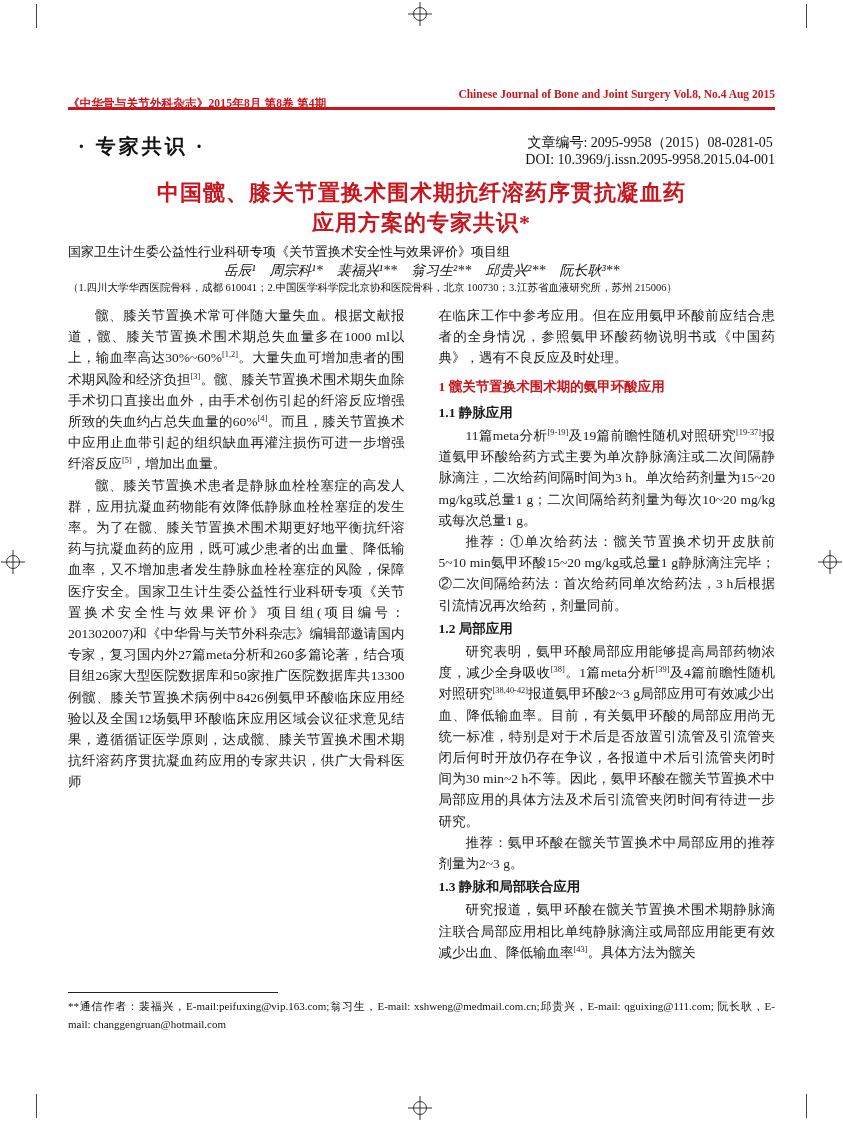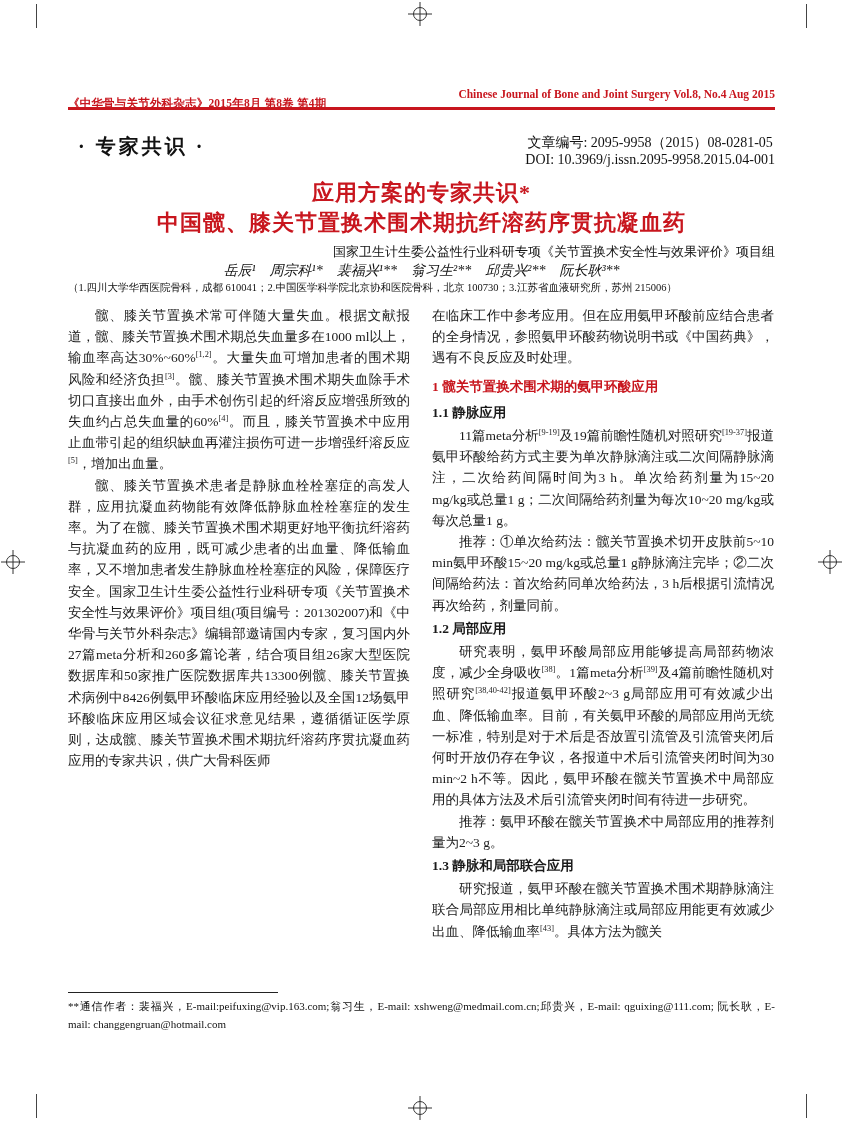--- a/index.html
+++ b/index.html
@@ -43,34 +43,34 @@
   }
   
   .paper-title {
     position: absolute; left: 68px; width: 707px; top: 178px;
     text-align: center; color: var(--accent);
     font-size: 22px; font-weight: bold; line-height: 30px;
     letter-spacing: 1px;
   }
   .author-group {
     position: absolute; left: 68px; width: 707px; top: 243px;
-    text-align: right; font-size: 13px; color: #111;
+    text-align: left; font-size: 13px; color: #111;
   }
   .author-names {
     position: absolute; left: 68px; width: 707px; top: 262px;
     text-align: center; font-size: 14px; color: #111; font-style: italic;
   }
   .affiliations {
     position: absolute; left: 68px; width: 707px; top: 281px;
     text-align: left; font-size: 10.5px; color: #111;
   }
   
   .body-wrap {
     position: absolute; left: 68px; top: 305px; width: 707px; height: 682px;
-    display: flex; gap: 22px;
+    display: flex; gap: 34px;
     font-size: 13.5px; line-height: 21.2px; text-align: justify;
   }
   .col { width: 342px; overflow: hidden; }
   .blk-p { text-indent: 2em; }
   .blk-p.noindent { text-indent: 0; }
   .blk-h1 {
     color: var(--accent); font-weight: bold;
     margin: 7px 0 5px 0;
   }
   .blk-h2 { font-weight: bold; margin: 2px 0 2px 0; }
@@ -126,22 +126,22 @@
 <div class="jheader-right">Chinese Journal of Bone and Joint Surgery  Vol.8, No.4 Aug 2015</div>
 <div class="header-rule"></div>
 
 <div class="section-label">· 专家共识 ·</div>
 <div class="meta-right">
   <div>文章编号: 2095-9958（2015）08-0281-05</div>
   <div>DOI: 10.3969/j.issn.2095-9958.2015.04-001</div>
 </div>
 
 <div class="paper-title">
+  <div>中国髋、膝关节置换术围术期抗纤溶药序贯抗凝血药</div>
   <div>应用方案的专家共识*</div>
-  <div>中国髋、膝关节置换术围术期抗纤溶药序贯抗凝血药</div>
 </div>
 <div class="author-group">国家卫生计生委公益性行业科研专项《关节置换术安全性与效果评价》项目组</div>
 <div class="author-names">岳辰¹　周宗科¹*　裴福兴¹**　翁习生²**　邱贵兴²**　阮长耿³**</div>
 <div class="affiliations">（1.四川大学华西医院骨科，成都 610041；2.中国医学科学院北京协和医院骨科，北京 100730；3.江苏省血液研究所，苏州 215006）</div>
 
 <div class="body-wrap">
   <div class="col">
       <p class="blk-p">髋、膝关节置换术常可伴随大量失血。根据文献报道，髋、膝关节置换术围术期总失血量多在1000 ml以上，输血率高达30%~60%<sup>[1,2]</sup>。大量失血可增加患者的围术期风险和经济负担<sup>[3]</sup>。髋、膝关节置换术围术期失血除手术切口直接出血外，由手术创伤引起的纤溶反应增强所致的失血约占总失血量的60%<sup>[4]</sup>。而且，膝关节置换术中应用止血带引起的组织缺血再灌注损伤可进一步增强纤溶反应<sup>[5]</sup>，增加出血量。</p>
       <p class="blk-p">髋、膝关节置换术患者是静脉血栓栓塞症的高发人群，应用抗凝血药物能有效降低静脉血栓栓塞症的发生率。为了在髋、膝关节置换术围术期更好地平衡抗纤溶药与抗凝血药的应用，既可减少患者的出血量、降低输血率，又不增加患者发生静脉血栓栓塞症的风险，保障医疗安全。国家卫生计生委公益性行业科研专项《关节置换术安全性与效果评价》项目组(项目编号：201302007)和《中华骨与关节外科杂志》编辑部邀请国内专家，复习国内外27篇meta分析和260多篇论著，结合项目组26家大型医院数据库和50家推广医院数据库共13300例髋、膝关节置换术病例中8426例氨甲环酸临床应用经验以及全国12场氨甲环酸临床应用区域会议征求意见结果，遵循循证医学原则，达成髋、膝关节置换术围术期抗纤溶药序贯抗凝血药应用的专家共识，供广大骨科医师</p>
     </div>

